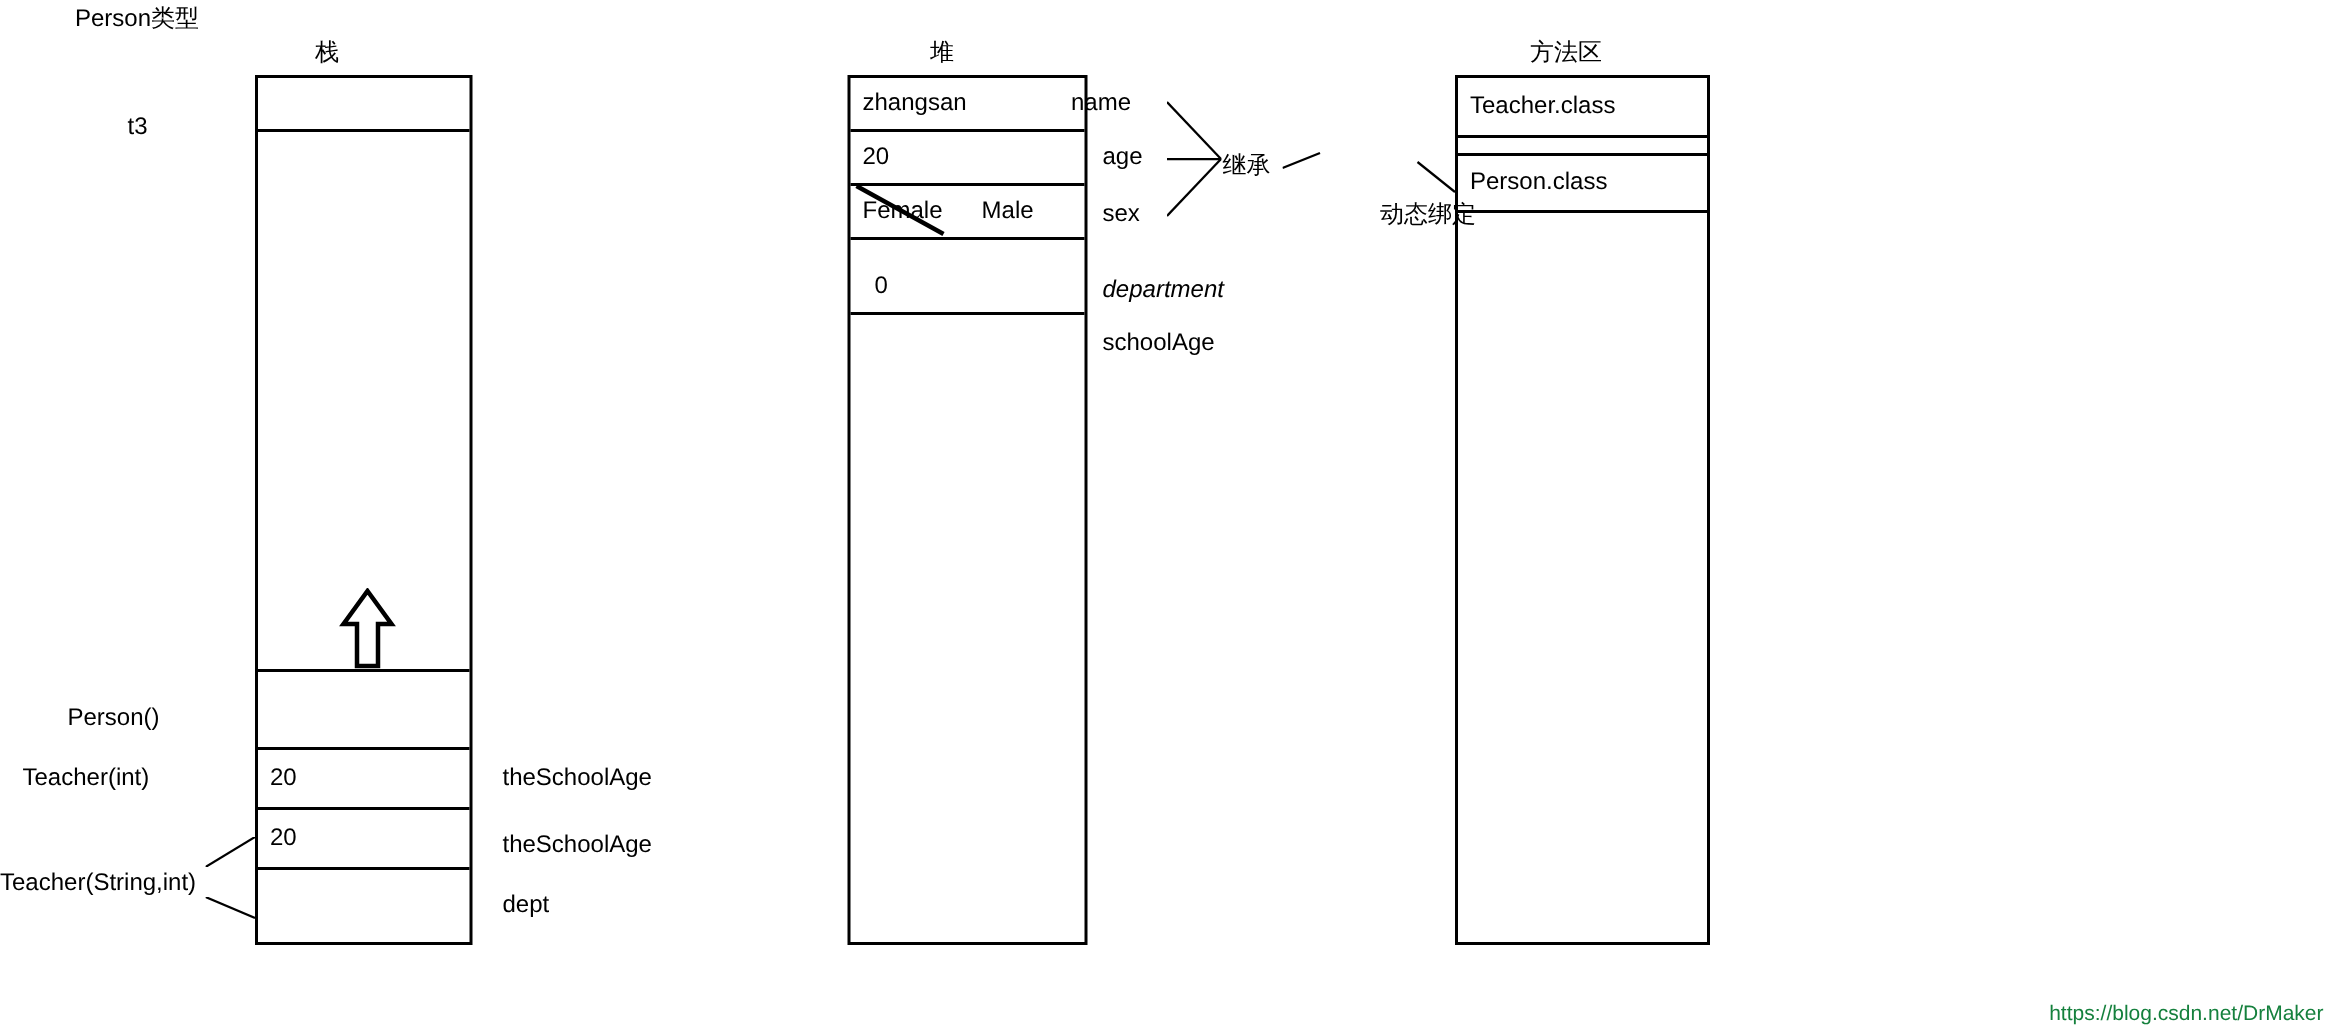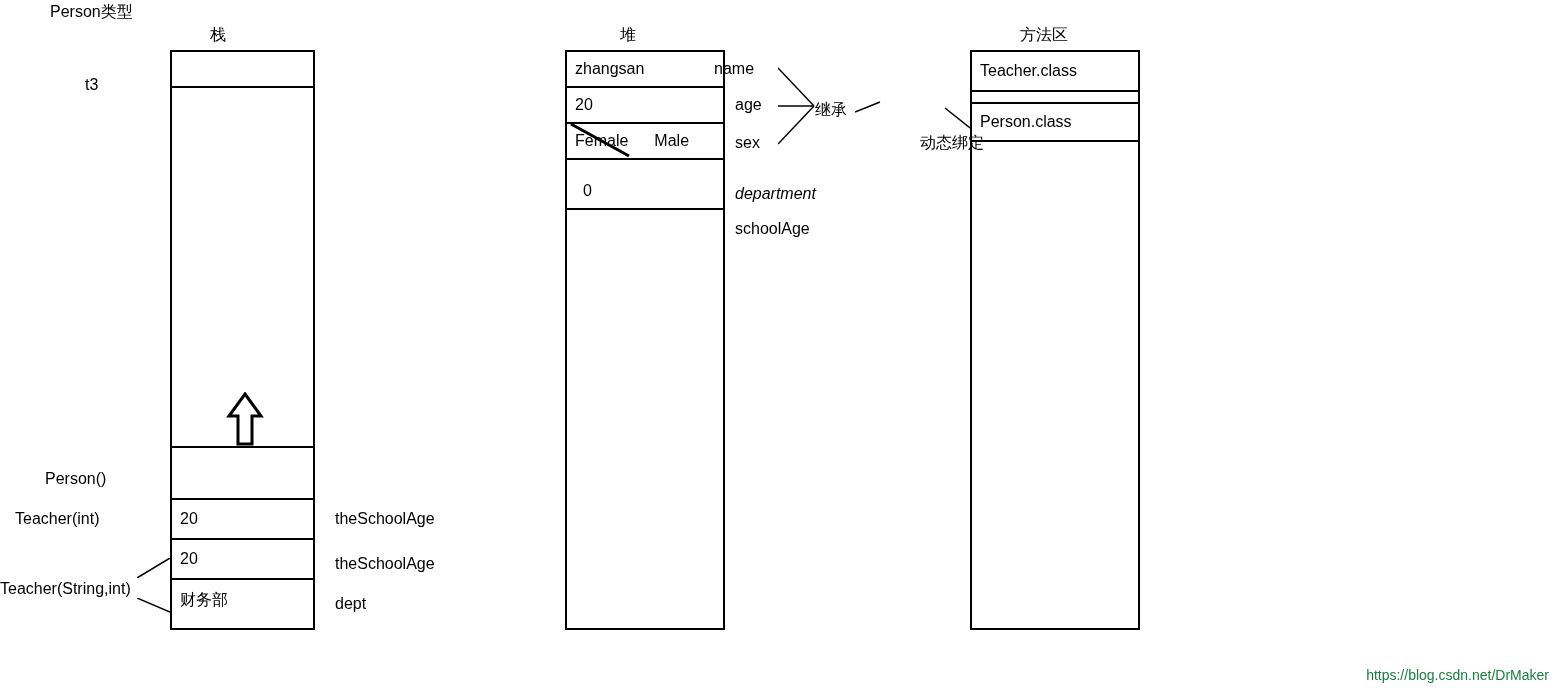--- a/index.html
+++ b/index.html
@@ -62,21 +62,20 @@
 
   <div class="cell" style="height:36px;"></div>
 
   <div style="height:358px;"></div>
 
   <div class="cell cell-top-border" style="height:54px;"></div>
 
   <div class="cell" style="height:40px;">20</div>
 
   <div class="cell" style="height:40px;">20</div>
-  <div class="cell" style="height:40px; border-bottom:none;">财务部</div>
 </div>
 
 <div class="label" style="left:85px; top:76px;">t3</div>
 <div class="label" style="left:45px; top:470px;">Person()</div>
 <div class="label" style="left:15px; top:510px;">Teacher(int)</div>
 <div class="label" style="left:0px; top:580px;">Teacher(String,int)</div>
 
 <div class="label" style="left:335px; top:510px;">theSchoolAge</div>
 <div class="label" style="left:335px; top:555px;">theSchoolAge</div>
 <div class="label" style="left:335px; top:595px;">dept</div>

